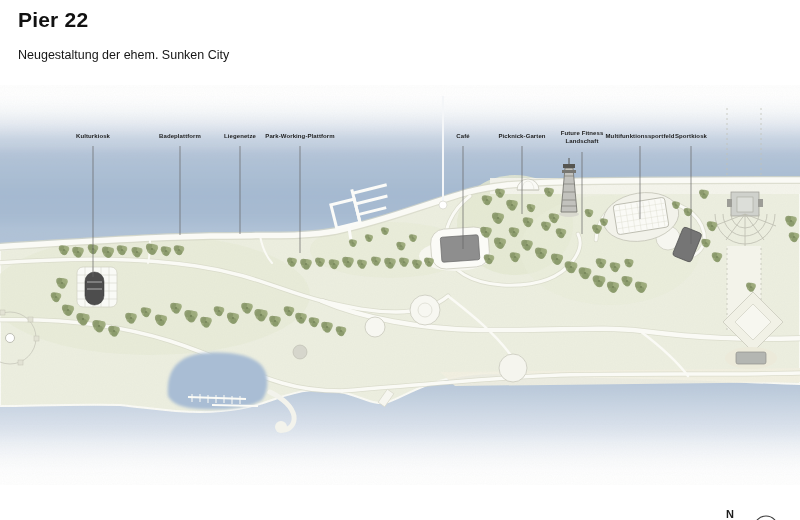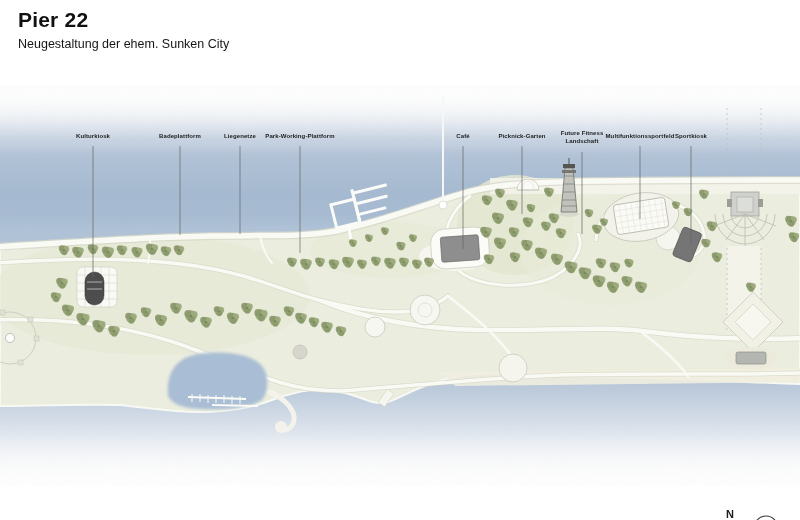--- a/index.html
+++ b/index.html
@@ -1,20 +1,20 @@
 <!DOCTYPE html>
 <html><head>
 <meta charset="utf-8">
 <style>
   html,body{margin:0;padding:0;background:#ffffff;}
   .canvas{position:relative;width:800px;height:520px;background:#ffffff;overflow:hidden;
           font-family:"Liberation Sans",sans-serif;}
   .header{position:absolute;left:18px;top:8px;color:#111;}
   .title{font-size:21px;font-weight:700;letter-spacing:.2px;line-height:1.15;}
-  .subtitle{font-size:12.5px;font-weight:400;margin-top:5px;color:#161616;}
+  .subtitle{font-size:12.5px;font-weight:400;margin-top:16px;color:#161616;}
   .plan-svg{position:absolute;left:0;top:0;}
   .map-label{position:absolute;top:133px;transform:translateX(-50%);
              font-size:6px;font-weight:700;color:#1c1c1c;white-space:nowrap;
              letter-spacing:.1px;text-align:center;}
   .map-label.two-line{top:130px;white-space:normal;width:48px;line-height:1.25;}
   .compass{position:absolute;right:48px;bottom:-2px;color:#1c1c1c;}
   .compass .n{position:absolute;right:18px;bottom:2px;font-size:11px;font-weight:700;}
 </style>
 </head>
 <body>

